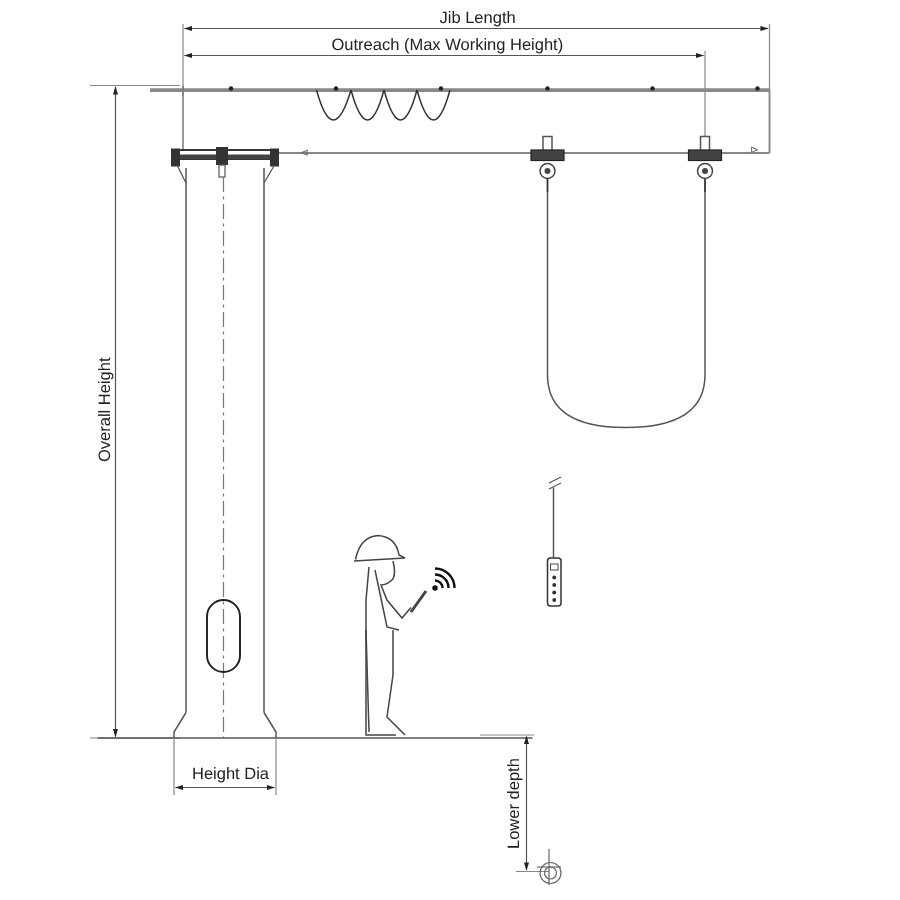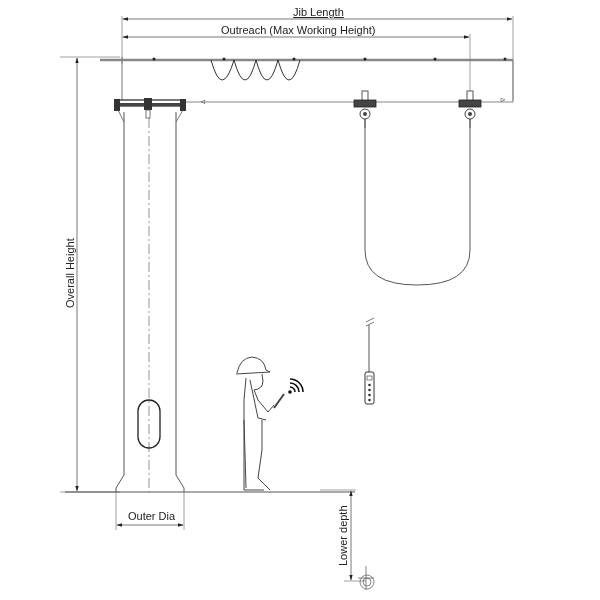--- a/index.html
+++ b/index.html
@@ -138,18 +138,18 @@
     <line x1="344" y1="581" x2="366" y2="581" stroke="#888" stroke-width="0.8"></line>
   </g>
   <g fill="none" stroke="#666" stroke-width="0.8">
     <line x1="366" y1="566" x2="366" y2="590"></line>
     <line x1="358" y1="578" x2="374" y2="578"></line>
     <circle cx="367" cy="582" r="7"></circle>
     <circle cx="367" cy="582" r="4"></circle>
   </g>
 </svg>
 
-  <div class="lbl" style="left:293px; top:6px;text-decoration:underline;">Jib Length</div>
+  <div class="lbl" style="left:293px; top:6px;">Jib Length</div>
   <div class="lbl" style="left:221px; top:24px;">Outreach (Max Working Height)</div>
   <div class="lbl-v" style="left:64px; top:308px;">Overall Height</div>
-  <div class="lbl" style="left:128px; top:510px;">Outer Dia</div>
+  <div class="lbl" style="left:128px; top:510px;">Height Dia</div>
   <div class="lbl-v" style="left:337px; top:566px;">Lower depth</div>
 </div>
 
 </body></html>

